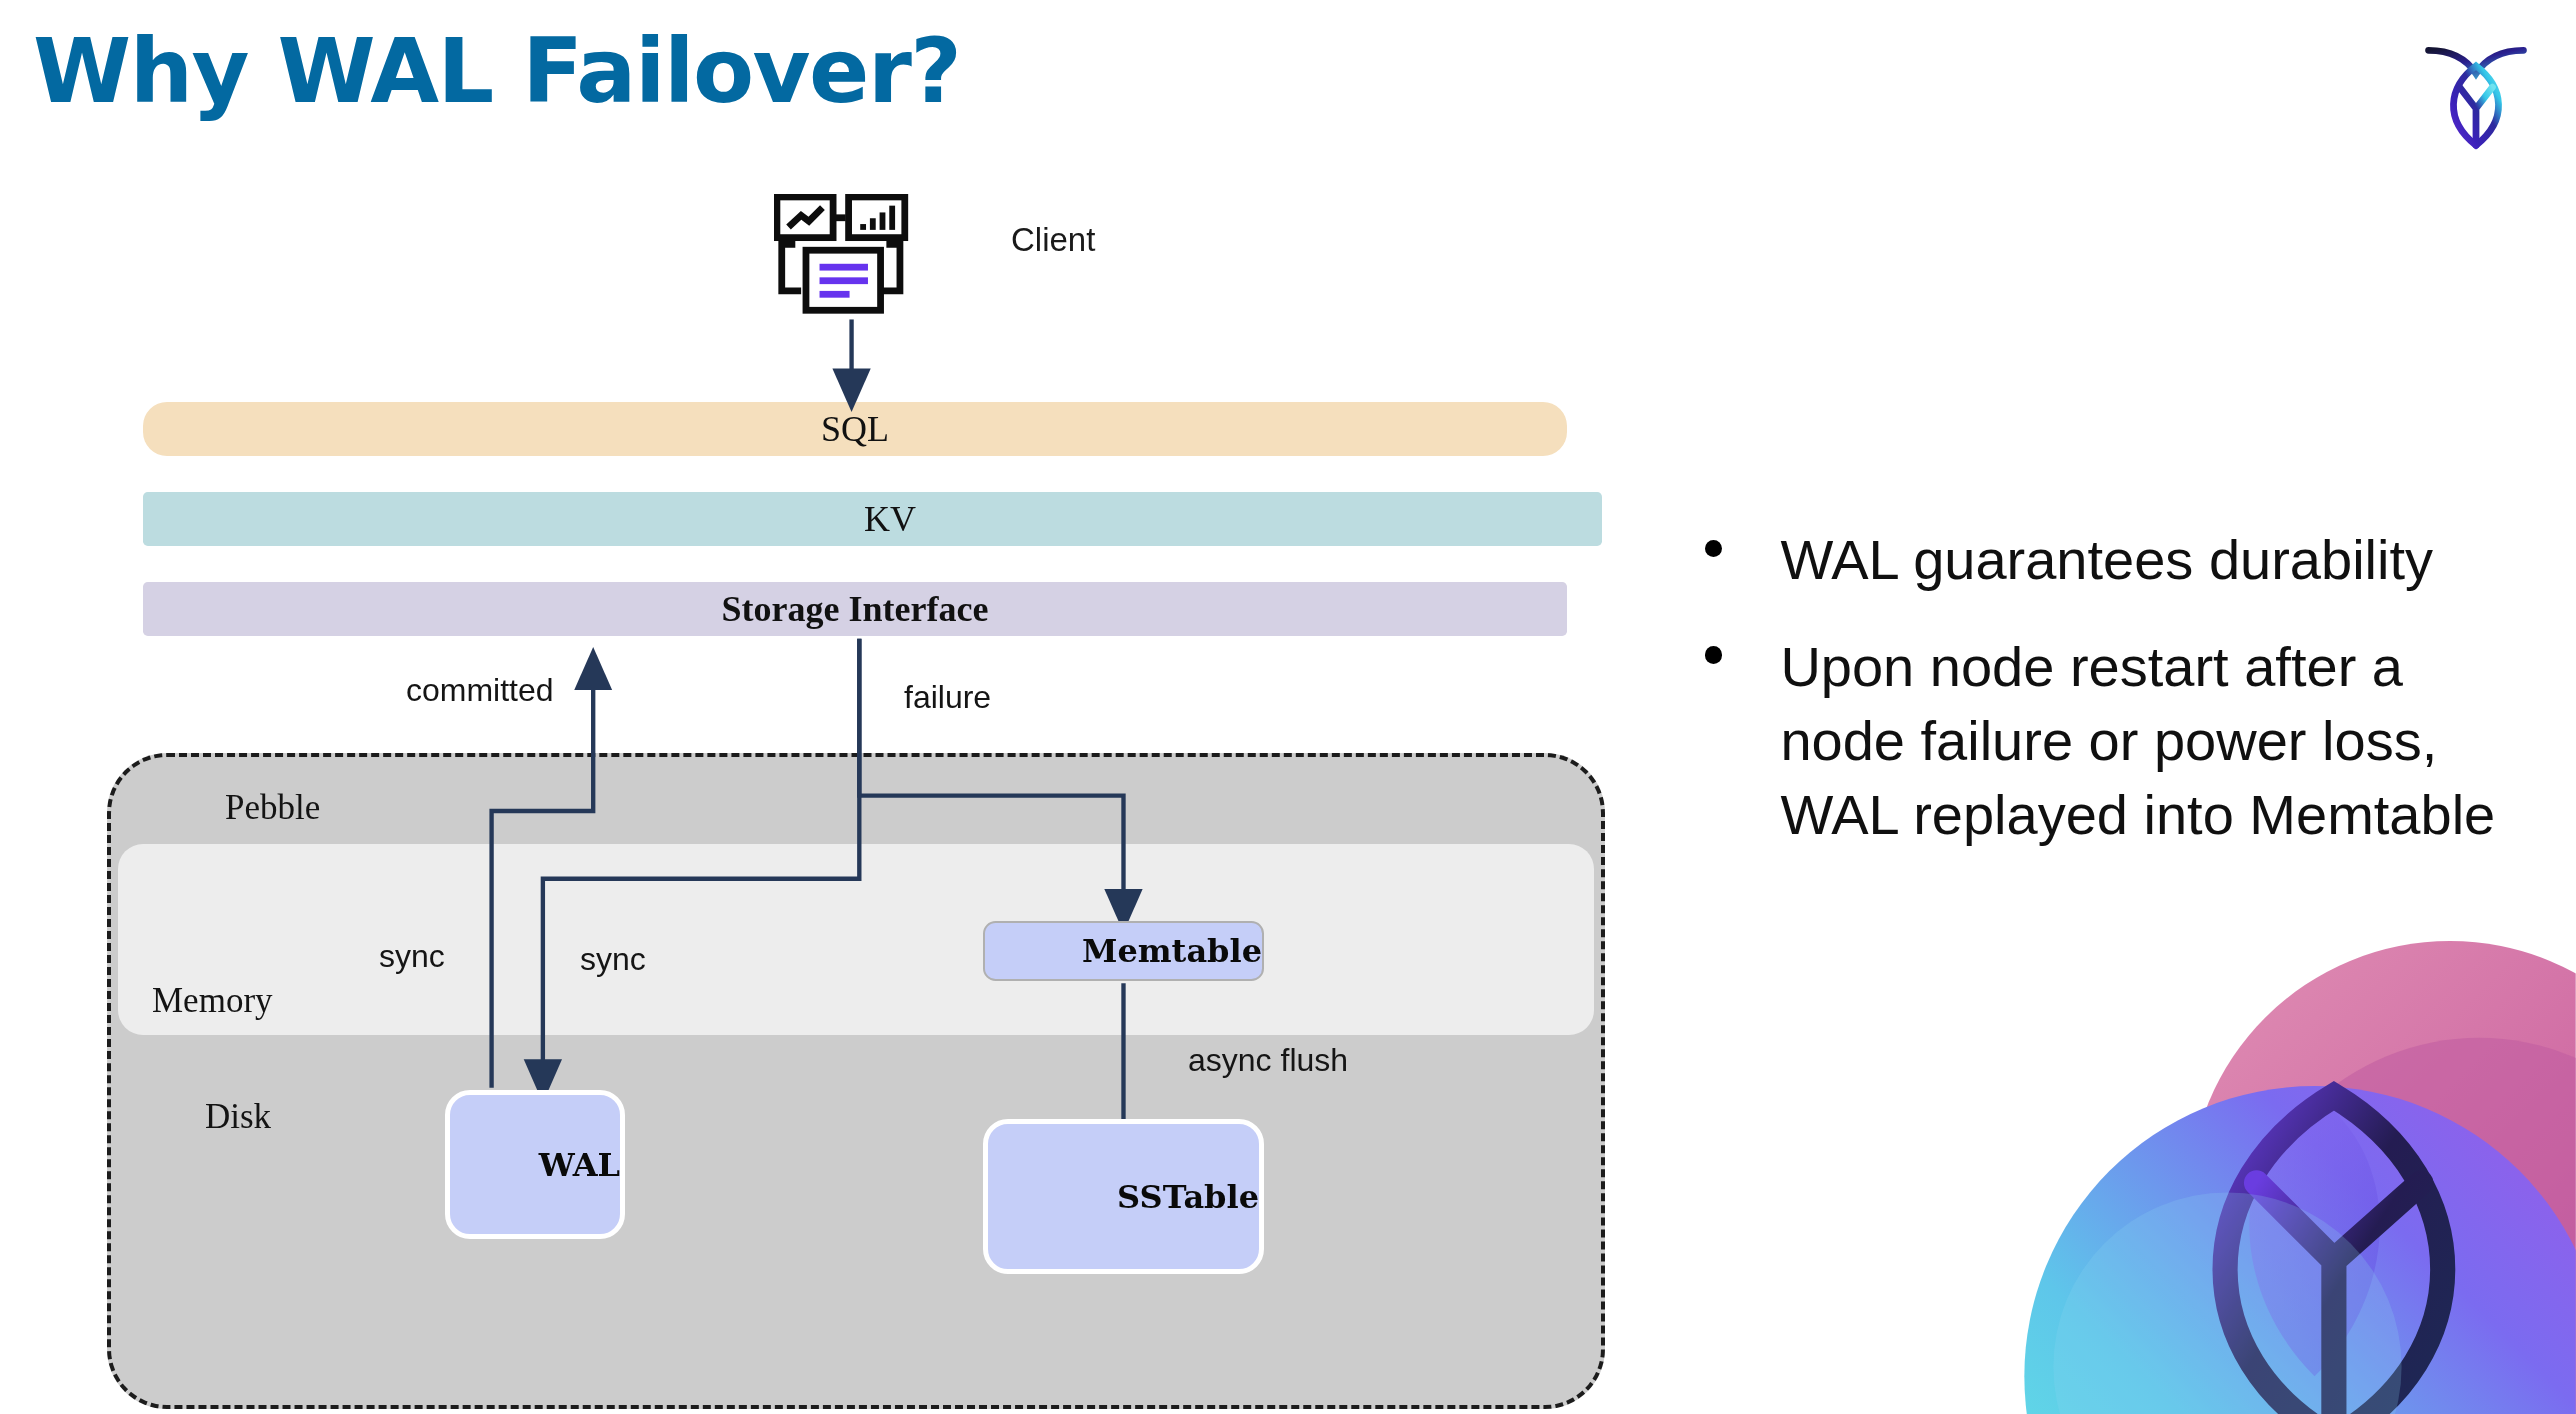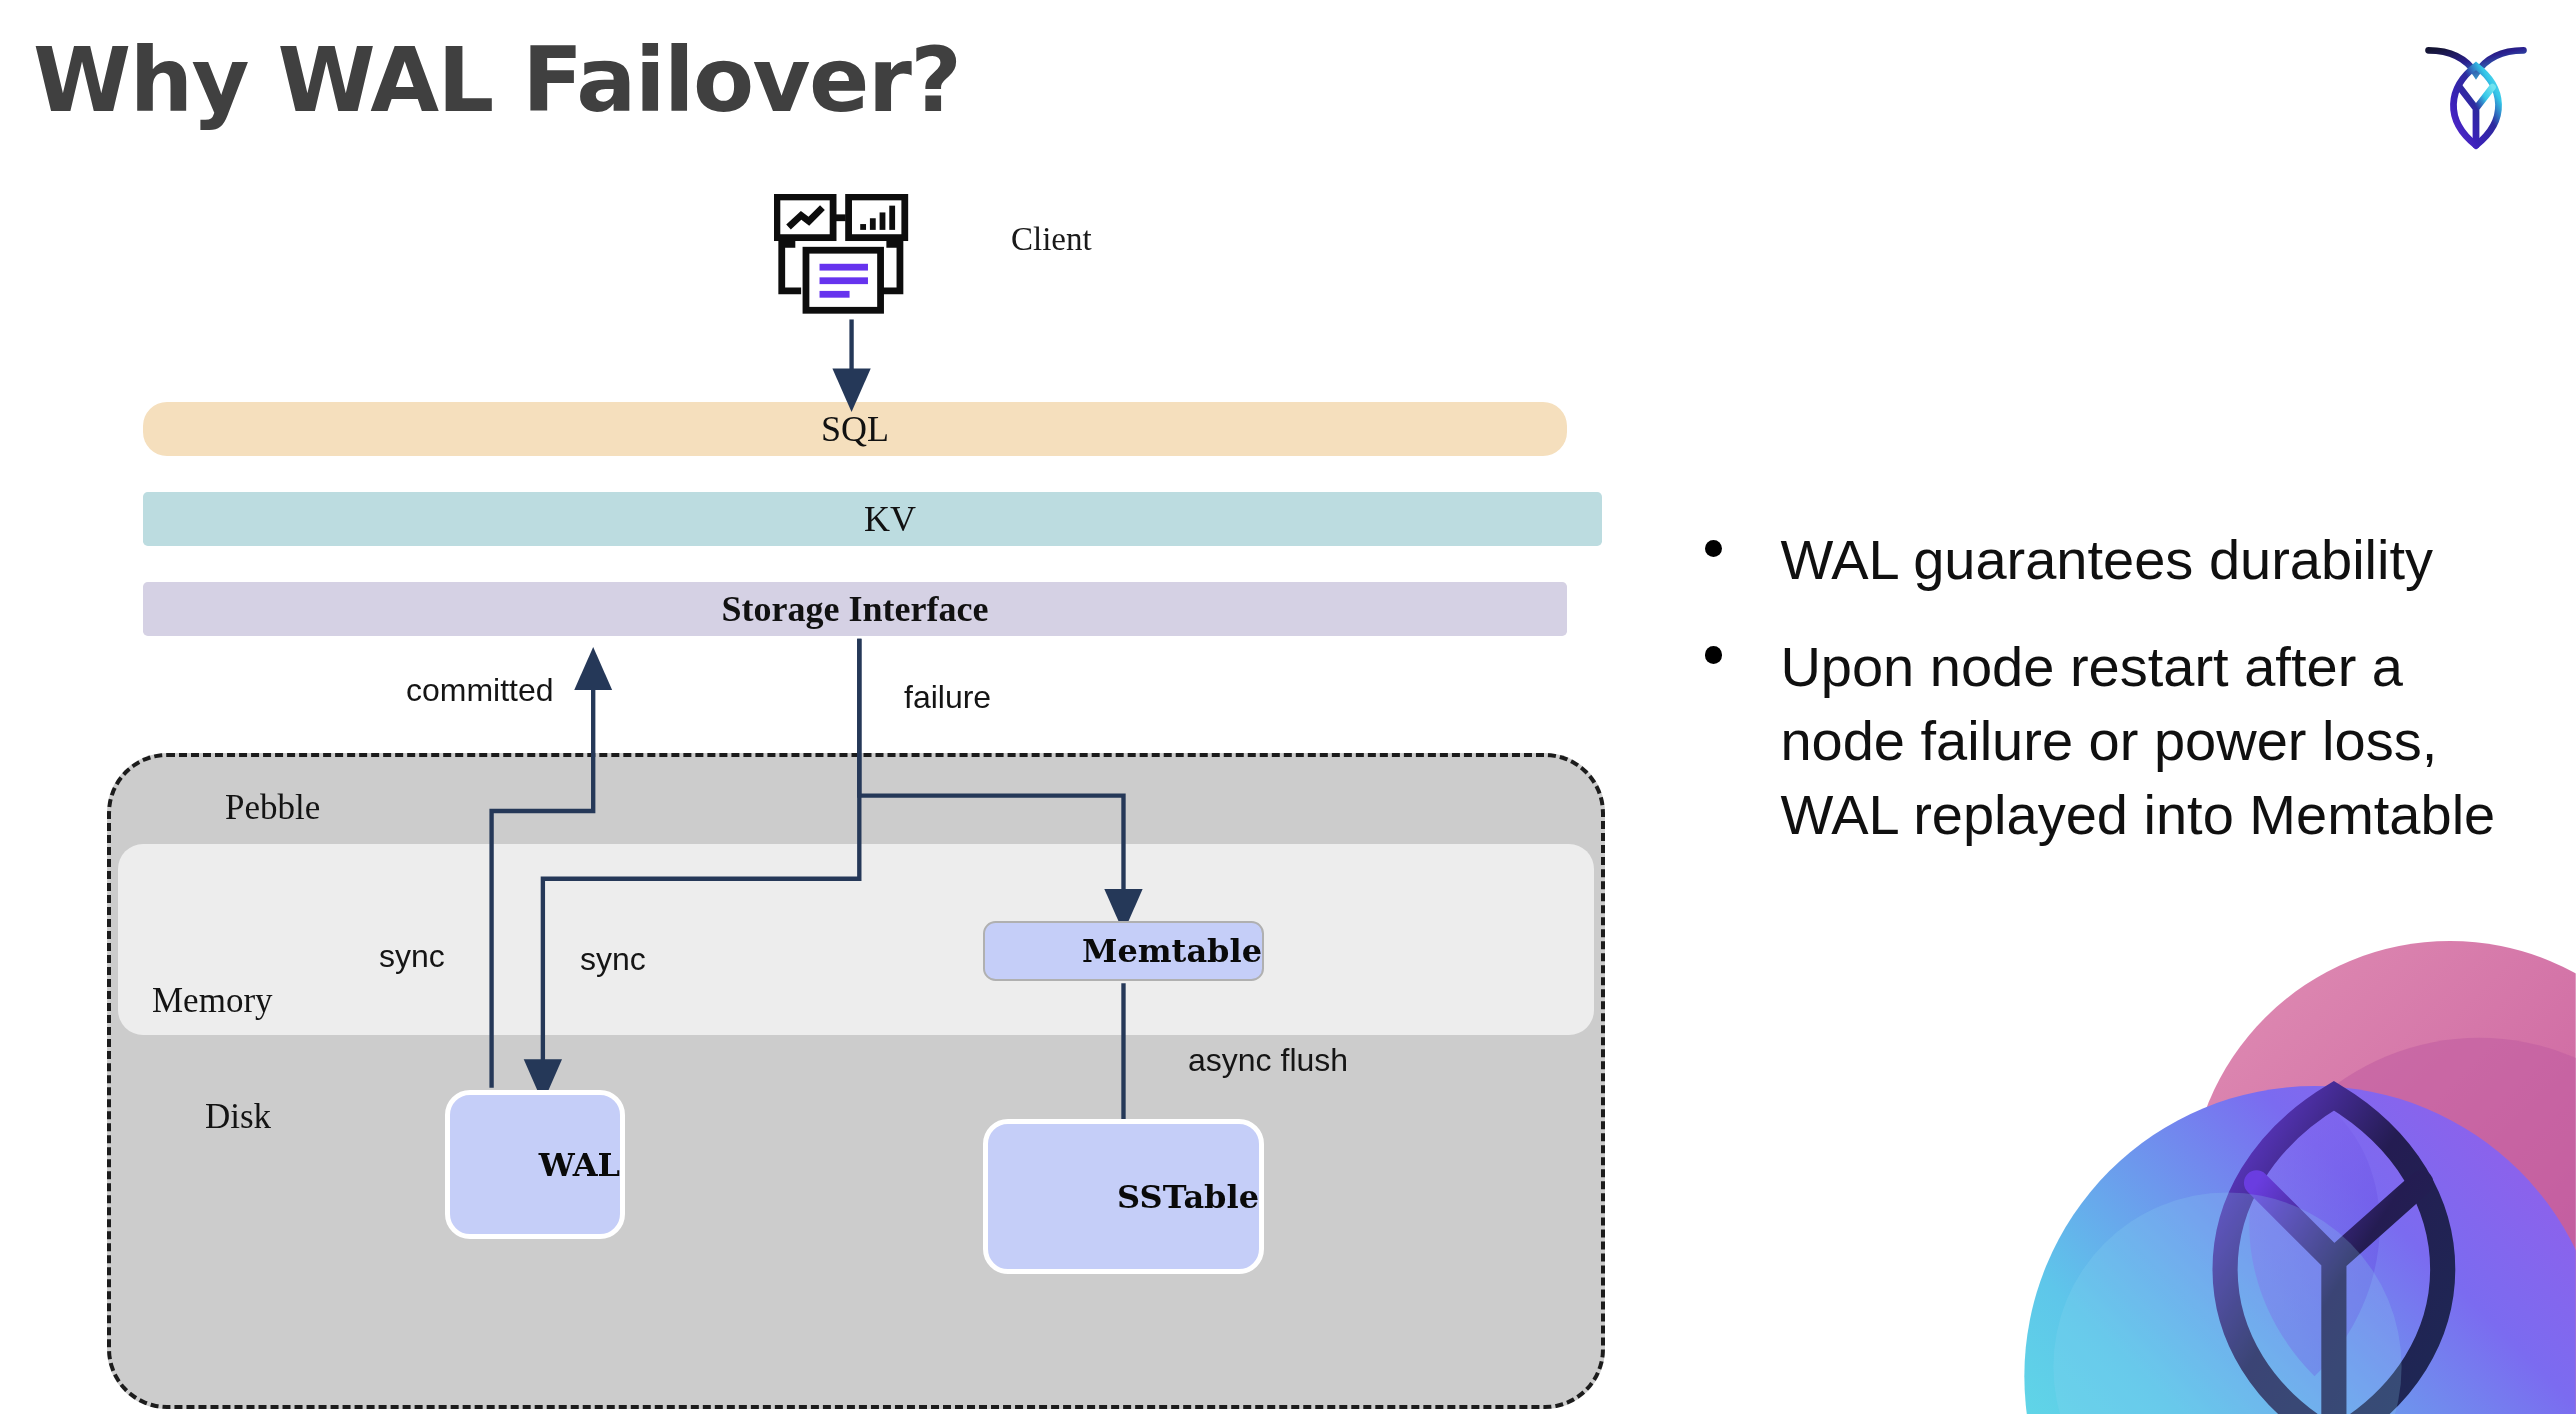--- a/index.html
+++ b/index.html
@@ -18,26 +18,26 @@
     position: absolute;
     inset: 0;
     background: #ffffff;
     overflow: hidden;
   }
 
   
   #page-title {
     position: absolute;
     left: 33px;
-    top: 28px;
+    top: 19px;
     font-family: "DejaVu Sans", sans-serif;
     font-weight: 700;
     font-size: 89px;
     letter-spacing: -1.5px;
-    color: #404040;
+    color: #0369a1;
     white-space: nowrap;
   }
 
   
   #brand-logo {
     position: absolute;
     left: 2411px;
     top: 31px;
     width: 130px;
     height: 122px;
@@ -60,21 +60,21 @@
     top: 194px;
     width: 155px;
     height: 126px;
   }
   #client-label {
     position: absolute;
     left: 1011px;
     top: 221px;
     font-size: 33px;
     color: #1a1a1a;
-    font-family: Liberation Serif, serif;
+    font-family: Liberation Sans, sans-serif;
     text-align: center;
   }
 
   
   .layer-bar {
     position: absolute;
     left: 143px;
     width: 1424px;
     height: 54px;
     border-radius: 4.8px;

